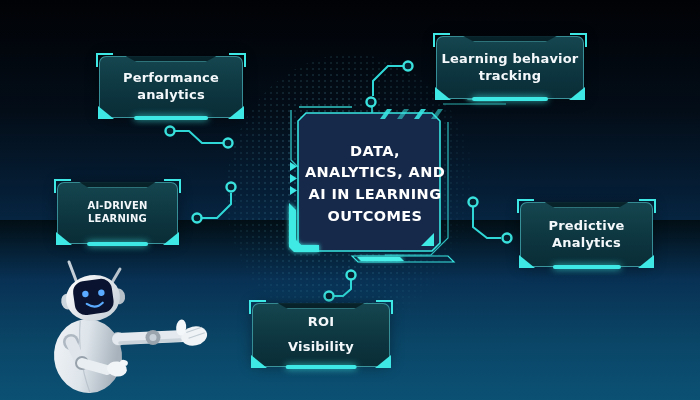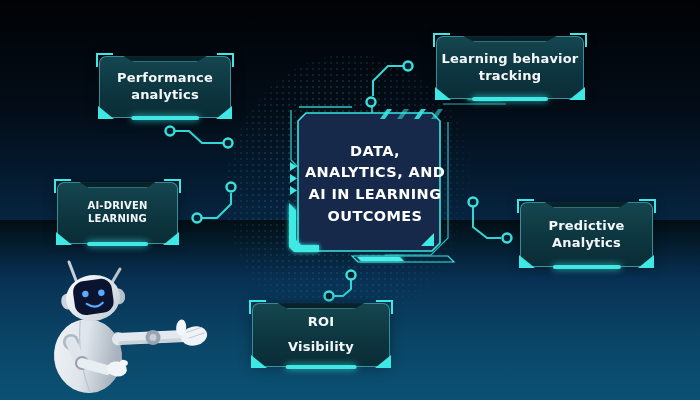--- a/index.html
+++ b/index.html
@@ -28,21 +28,21 @@
   .brkt{position:absolute;width:15px;height:12px;border:2.5px solid #3ee8e4;}
   .brkt.tl{top:-4px;left:-4px;border-right:0;border-bottom:0;}
   .brkt.tr{top:-4px;right:-4px;border-left:0;border-bottom:0;}
   .ctri{position:absolute;width:0;height:0;bottom:-2px;}
   .ctri.bl{left:-2px;border-bottom:13px solid #3ee8e4;border-right:16px solid transparent;}
   .ctri.br{right:-2px;border-bottom:13px solid #3ee8e4;border-left:16px solid transparent;}
   .bbar{position:absolute;bottom:-2.5px;left:50%;transform:translateX(-50%);width:52%;height:4px;
     background:#3ee8e4;border-radius:2px;box-shadow:0 0 7px rgba(62,232,228,.9);}
   .notch{position:absolute;top:-1px;left:18%;width:64%;height:5px;background:rgba(7,30,38,.9);
     clip-path:polygon(0 0,100% 0,88% 100%,12% 100%);border-bottom:1px solid rgba(90,214,220,.45);}
-  .n-performance{left:99px;top:56px;width:132px;height:62px;}
+  .n-performance{left:99px;top:56px;width:144px;height:62px;}
   .n-learning{left:428px;top:36px;width:148px;height:63px;margin-left:8px;}
   .n-aidriven{left:57px;top:182px;width:121px;height:62px;font-size:10px;}
   .n-predictive{left:520px;top:202px;width:133px;height:65px;}
   .n-roi{left:252px;top:303px;width:138px;height:64px;gap:8px;}
   .center-text{
     position:absolute;left:300px;top:118px;width:150px;height:132px;
     display:flex;flex-direction:column;justify-content:center;
     color:#ffffff;font-weight:700;font-size:14.5px;line-height:1.5;letter-spacing:.4px;text-align:center;
   }
   .center-text span{display:block;}

